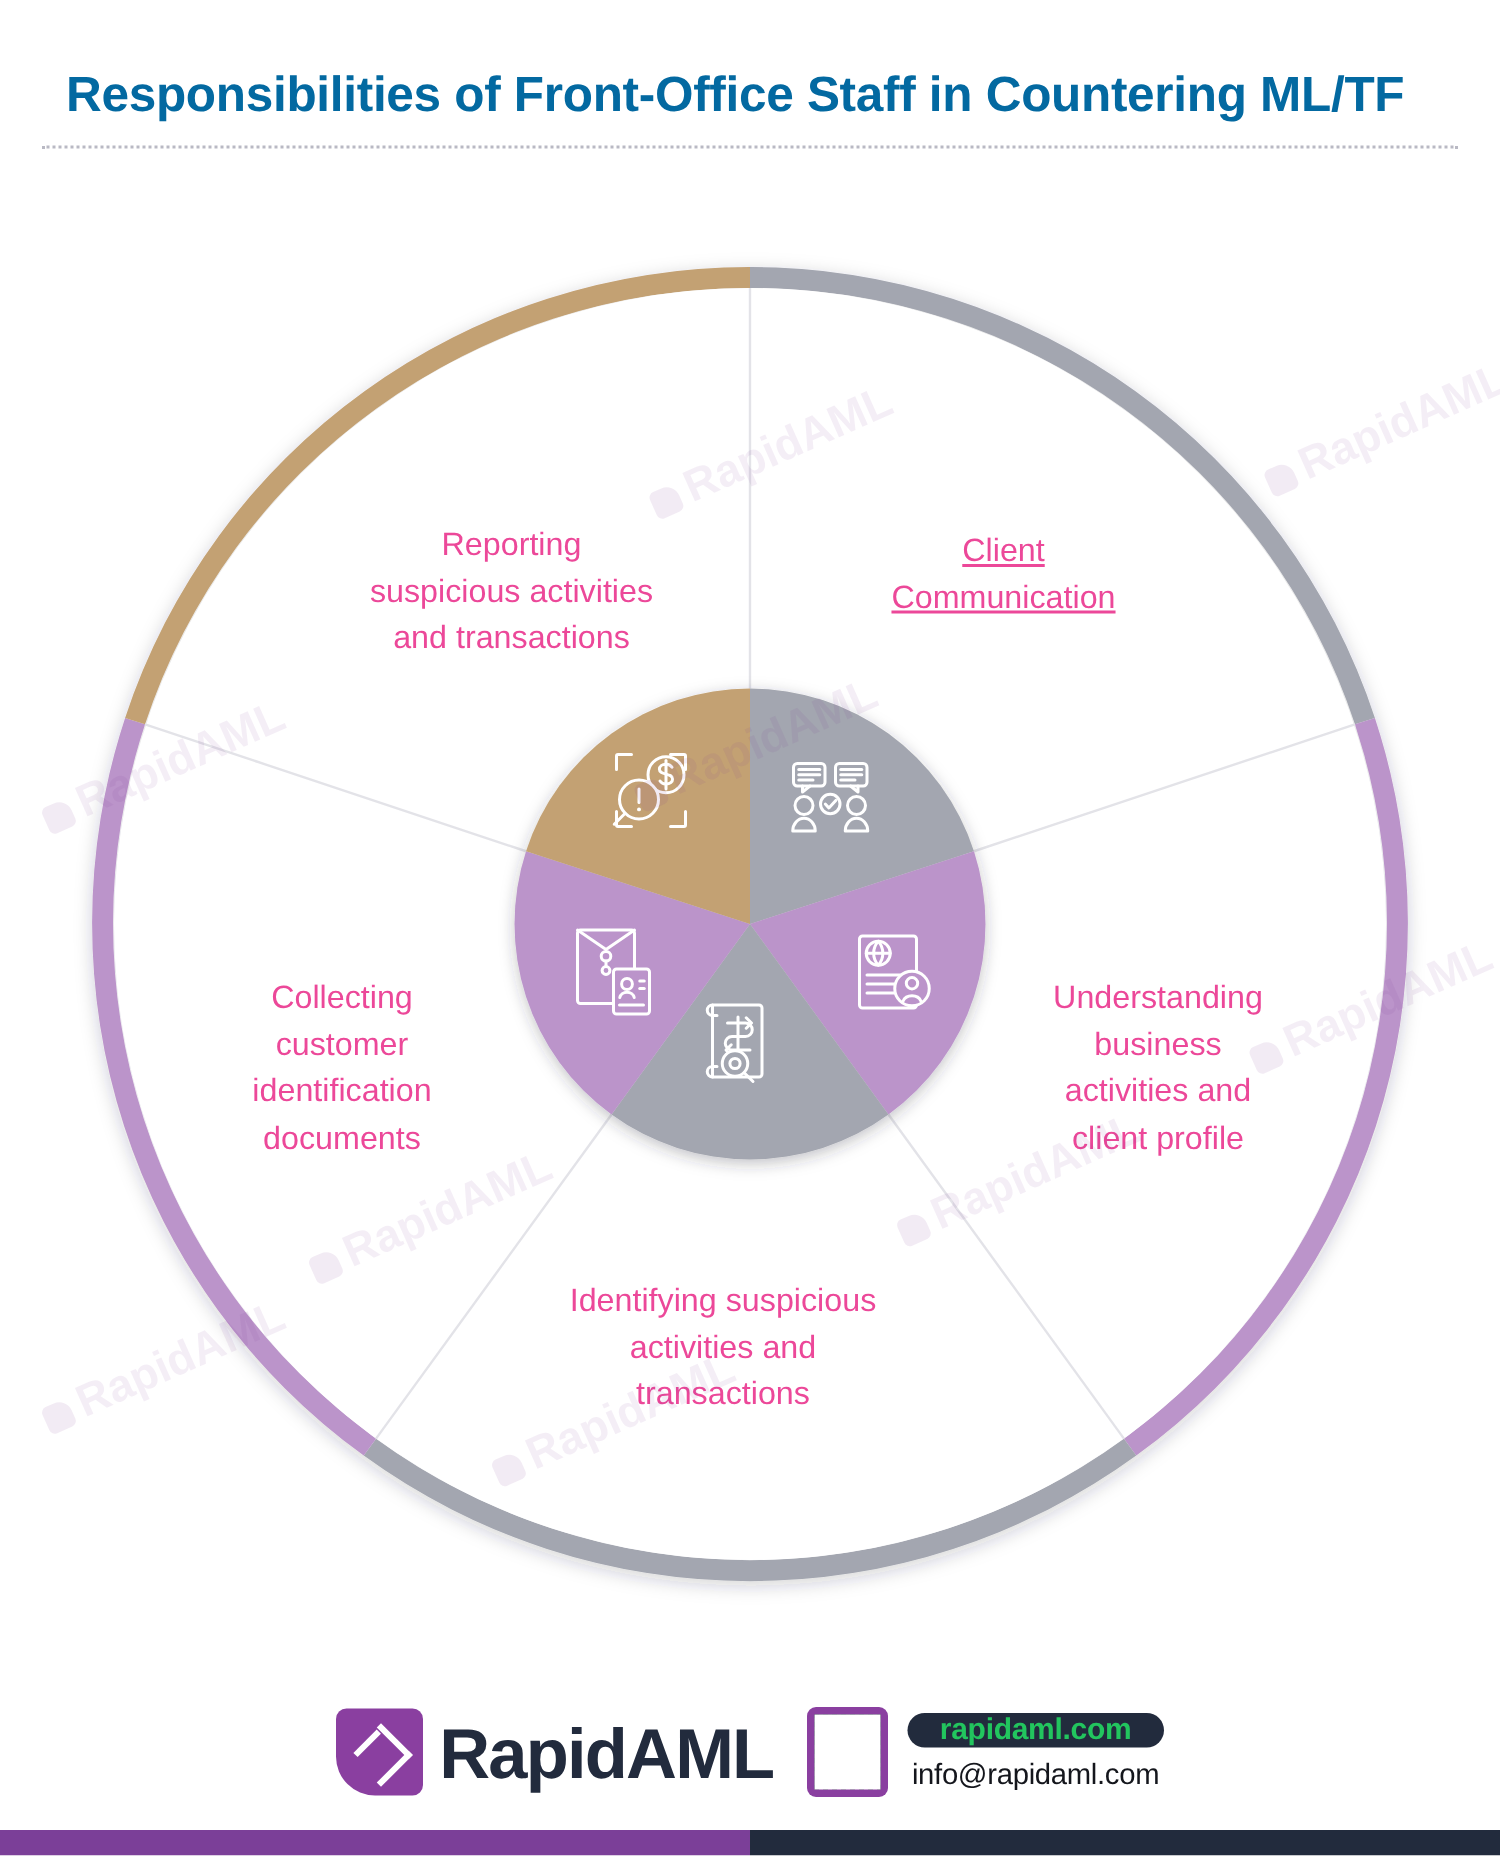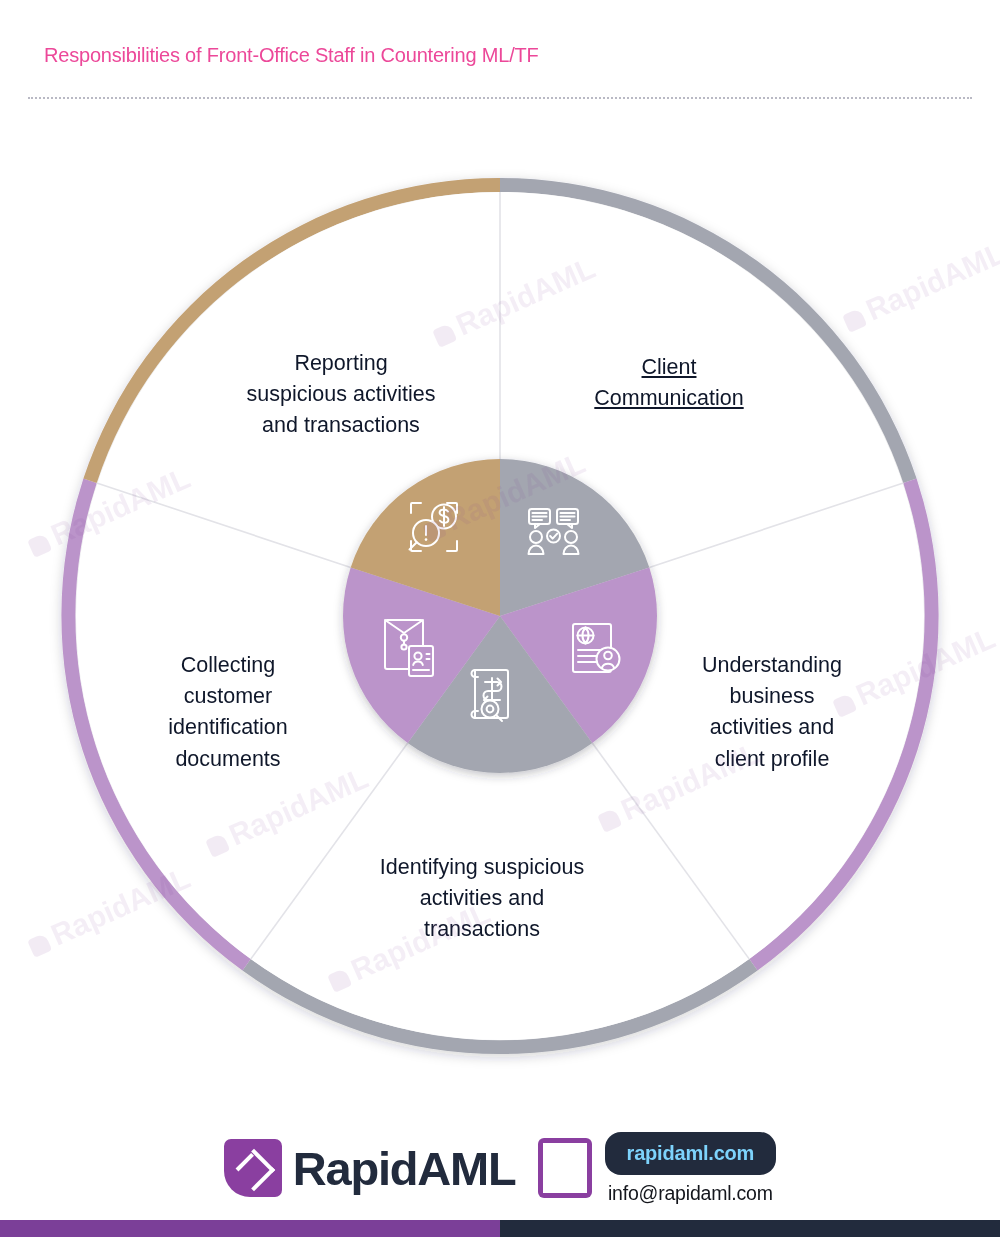--- a/index.html
+++ b/index.html
@@ -18,24 +18,24 @@
 
   
   .header {
     position: absolute;
     left: 0; top: 0; width: 1000px; height: 105px;
   }
   .page-title {
     position: absolute;
     left: 44px; top: 44px;
     width: 920px;
-    font-size: 20px;
-    font-weight: normal;
+    font-size: 33px;
+    font-weight: bold;
     letter-spacing: -0.2px;
-    color: #ec4899;
+    color: #0369a1;
     white-space: nowrap;
   }
   .title-rule {
     position: absolute;
     left: 28px; top: 97px;
     width: 944px; height: 0;
     border-top: 2px dotted #b9b9c4;
   }
 
   
@@ -45,21 +45,21 @@
     width: 1000px; height: 1100px;
   }
   .wheel-svg { position: absolute; left: 0; top: 0; }
 
   
   .seg-label {
     position: absolute;
     text-align: center;
     font-size: 21.5px;
     line-height: 1.45;
-    color: #0f172a;
+    color: #ec4899;
     white-space: pre-line;
   }
   .seg-label.l-top-right   { left: 540px; top: 352px; width: 258px; text-decoration: underline; }
   .seg-label.l-top-left    { left: 198px; top: 348px; width: 286px; }
   .seg-label.l-left        { left: 128px; top: 650px; width: 200px; }
   .seg-label.l-right       { left: 678px; top: 650px; width: 188px; }
   .seg-label.l-bottom      { left: 332px; top: 852px; width: 300px; }
 
   
   .wm {
@@ -134,24 +134,24 @@
     width: 100%; height: 100%;
     background-color: #ffffff;
     background-image:
       repeating-linear-gradient(90deg, #1b2233 0 3px, transparent 3px 6px),
       repeating-linear-gradient(0deg, #1b2233 0 3px, transparent 3px 6px);
     background-blend-mode: screen;
   }
   .contact-col { display: flex; flex-direction: column; gap: 7px; align-items: center; }
   .site-pill {
     background: #222b3d;
-    color: #7dd3fc;
+    color: #22c55e;
     font-size: 20px;
     font-weight: bold;
-    padding: 10px 22px;
+    padding: 0 22px;
     border-radius: 16px;
     letter-spacing: -0.2px;
   }
   .email {
     font-size: 19.5px;
     color: #14161c;
     letter-spacing: -0.2px;
     text-align: right;
   }
 

